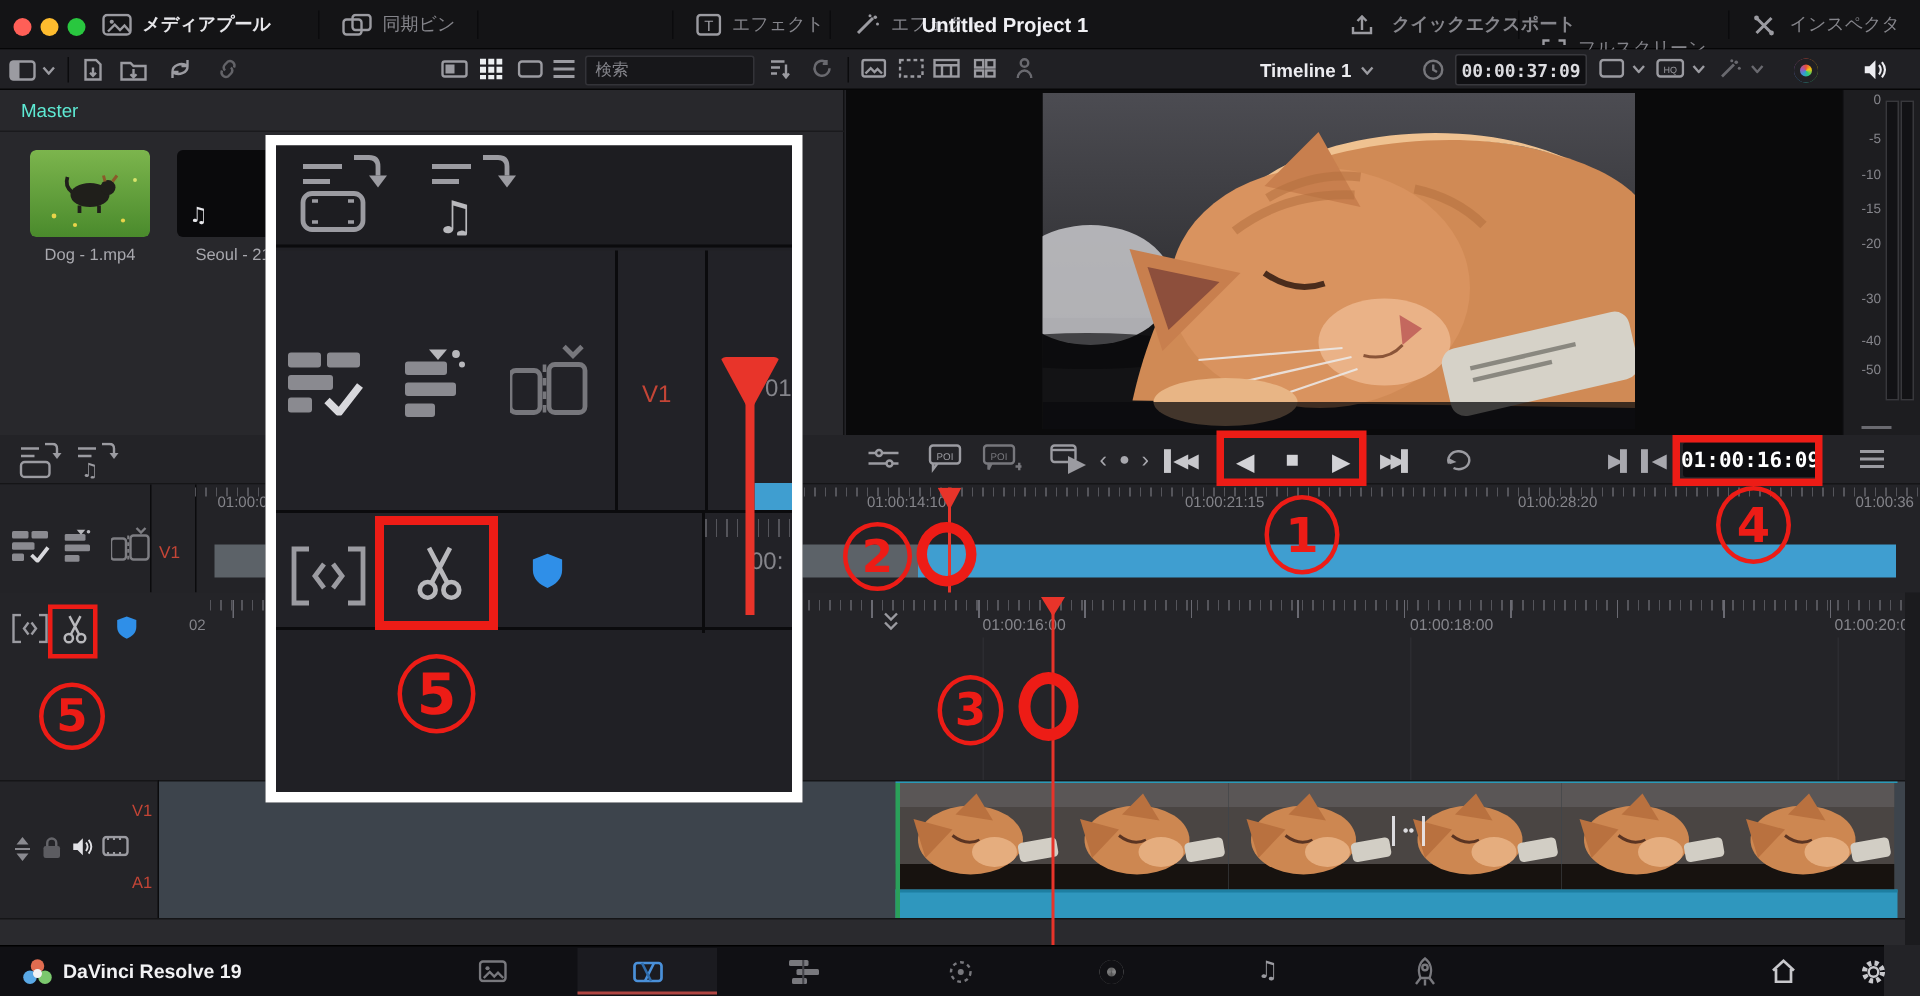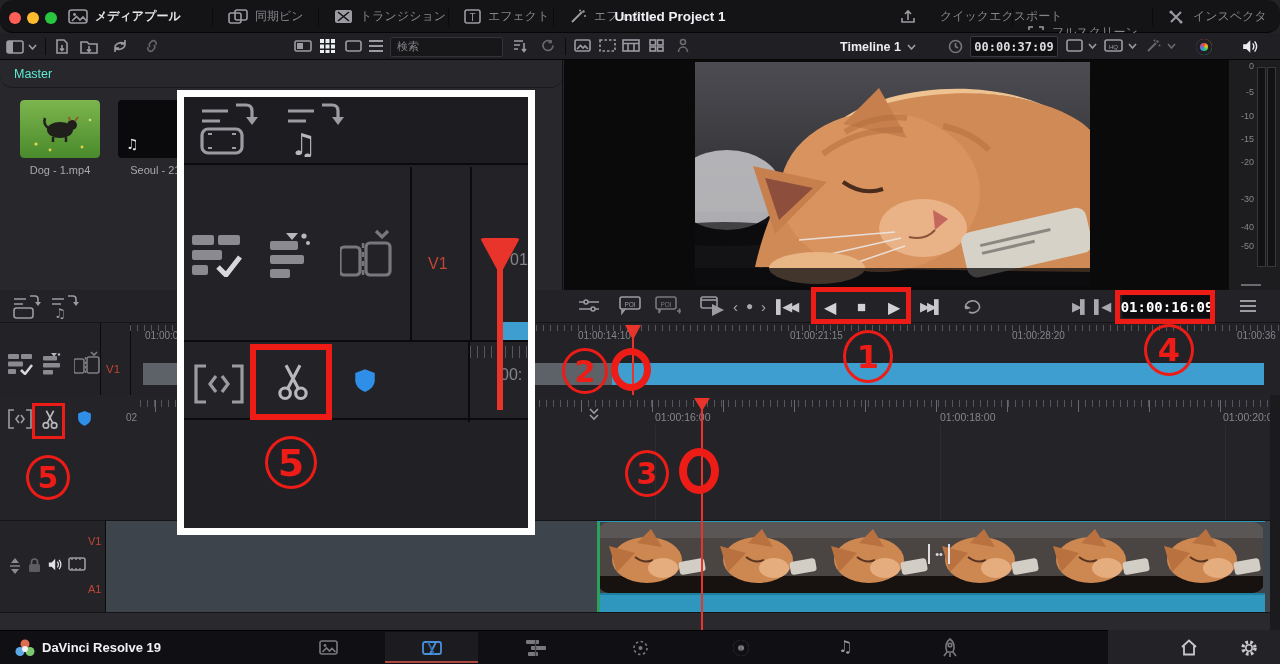--- a/index.html
+++ b/index.html
@@ -1,20 +1,20 @@
 <!DOCTYPE html>
 <html><head>
 <meta charset="utf-8">
 <style>
   html,body{margin:0;padding:0;background:#000;}
   *{box-sizing:border-box;}
   .screen{position:relative;width:1280px;height:664px;overflow:hidden;background:#232327;
           font-family:"Liberation Sans","DejaVu Sans",sans-serif;color:#c8c8cc;font-size:12px;}
   .abs{position:absolute;}
-  .f{display:flex;align-items:center;border-radius:13px;}
+  .f{display:flex;align-items:center;}
   .vdiv{width:1px;background:#0b0b0d;align-self:stretch;}
   svg{display:block;}
   .ic{stroke:#9b9ba1;fill:none;stroke-width:1.6;}
   .icf{fill:#9b9ba1;}
   .dim{color:#85858b;}
   .tc{font-family:"DejaVu Sans Mono","Liberation Mono",monospace;font-weight:bold;}
   
   .num{position:absolute;z-index:60;border:3px solid #ed1c16;border-radius:50%;color:#ed1c16;
        display:flex;align-items:center;justify-content:center;font-size:32px;font-weight:bold;
        font-family:"DejaVu Sans",sans-serif;background:transparent;}
@@ -86,29 +86,20 @@
       <span>
         <svg width="20" height="16">
             <rect x="1" y="4" width="12" height="10" rx="2" class="ic"></rect>
             <rect x="7" y="1" width="12" height="10" rx="2" class="ic"></rect>
           </svg>
       </span>
       <span class="dim">同期ビン</span>
     </div>
     <span class="abs vdiv" style="left:318px;top:7px;height:19px;"></span>
 
-    <div class="abs f" style="left:334px;top:0;height:33px;gap:7px;">
-      <span>
-        <svg width="19" height="15">
-            <rect x="1" y="1" width="17" height="13" rx="2" fill="#9b9ba1"></rect>
-            <path d="M4 3 L15 12 M15 3 L4 12" stroke="#141416" stroke-width="1.6"></path>
-          </svg>
-      </span>
-      <span class="dim">トランジション</span>
-    </div>
     <span class="abs vdiv" style="left:448px;top:7px;height:19px;"></span>
 
     <div class="abs f" style="left:464px;top:0;height:33px;gap:7px;">
       <span>
         <svg width="17" height="15">
             <rect x="1" y="1" width="15" height="13" rx="2" class="ic"></rect>
             <text x="8.5" y="11.5" text-anchor="middle" font-size="10" fill="#9b9ba1" font-family="Liberation Sans,sans-serif">T</text>
           </svg>
       </span>
       <span class="dim">エフェクト</span>
@@ -122,21 +113,21 @@
             <circle cx="14.5" cy="2.5" r="1.2" class="icf"></circle>
             <circle cx="16" cy="7" r="1" class="icf"></circle>
             <circle cx="11" cy="1.5" r="1" class="icf"></circle>
           </svg>
       </span>
       <span class="dim">エフェクト</span>
     </div>
 
     <span class="abs" style="left:580px;top:0;width:180px;line-height:33px;text-align:center;color:#f0f0f4;font-size:13.5px;font-weight:bold;">Untitled Project 1</span>
 
-    <div class="abs f" style="left:900px;top:0;height:33px;gap:24px;">
+    <div class="abs f" style="left:900px;top:0;height:33px;gap:12px;font-weight:bold;">
       <span>
         <svg width="16" height="16">
             <path d="M8 11 V2 M5 5 L8 2 L11 5" class="ic"></path>
             <path d="M2 9 V13 H14 V9" class="ic"></path>
           </svg>
       </span>
       <span class="dim">クイックエクスポート</span>
     </div>
     <span class="abs vdiv" style="left:1012px;top:7px;height:19px;"></span>
 
@@ -625,21 +616,21 @@
       <span class="abs" style="left:331px;top:22px;width:22px;height:20px;color:#ececf0;font-size:11px;display:flex;align-items:center;justify-content:center;border-left:2px solid #ececf0;border-right:2px solid #ececf0;opacity:.9;">••</span>
     </div>
 
     <div class="abs" style="left:0;top:217px;width:1280px;height:18px;background:#2a2a2e;border-top:1px solid #151517;"></div>
     <span class="abs" style="left:1270px;top:0;width:10px;height:235px;background:#1b1b1e;"></span>
 
     <span class="abs" style="left:694px;top:3px;width:16px;height:13px;background:#e8342a;clip-path:polygon(0 0,100% 0,50% 100%);z-index:20;"></span>
     <span class="abs" style="left:701px;top:3px;width:2px;height:232px;background:#e8342a;z-index:20;"></span>
   </div>
 
-  <div class="abs" style="left:0;top:630px;width:1108px;height:34px;background:#101014;border-top:1px solid #000;">
+  <div class="abs" style="left:0;top:630px;width:1256px;height:34px;background:#101014;border-top:1px solid #000;">
     <span class="abs" style="left:14px;top:7px;">
       <svg width="22" height="20">
           <circle cx="11" cy="6" r="4.5" fill="#e06c50"></circle>
           <circle cx="6" cy="13.5" r="4.5" fill="#5aa9e6"></circle>
           <circle cx="16" cy="13.5" r="4.5" fill="#7bc86e"></circle>
           <circle cx="11" cy="11" r="3" fill="#f2f2f4"></circle>
         </svg>
       </span>
     <span class="abs" style="left:42px;top:0;line-height:34px;color:#f2f2f4;font-size:13px;font-weight:bold;">DaVinci Resolve 19</span>
 

